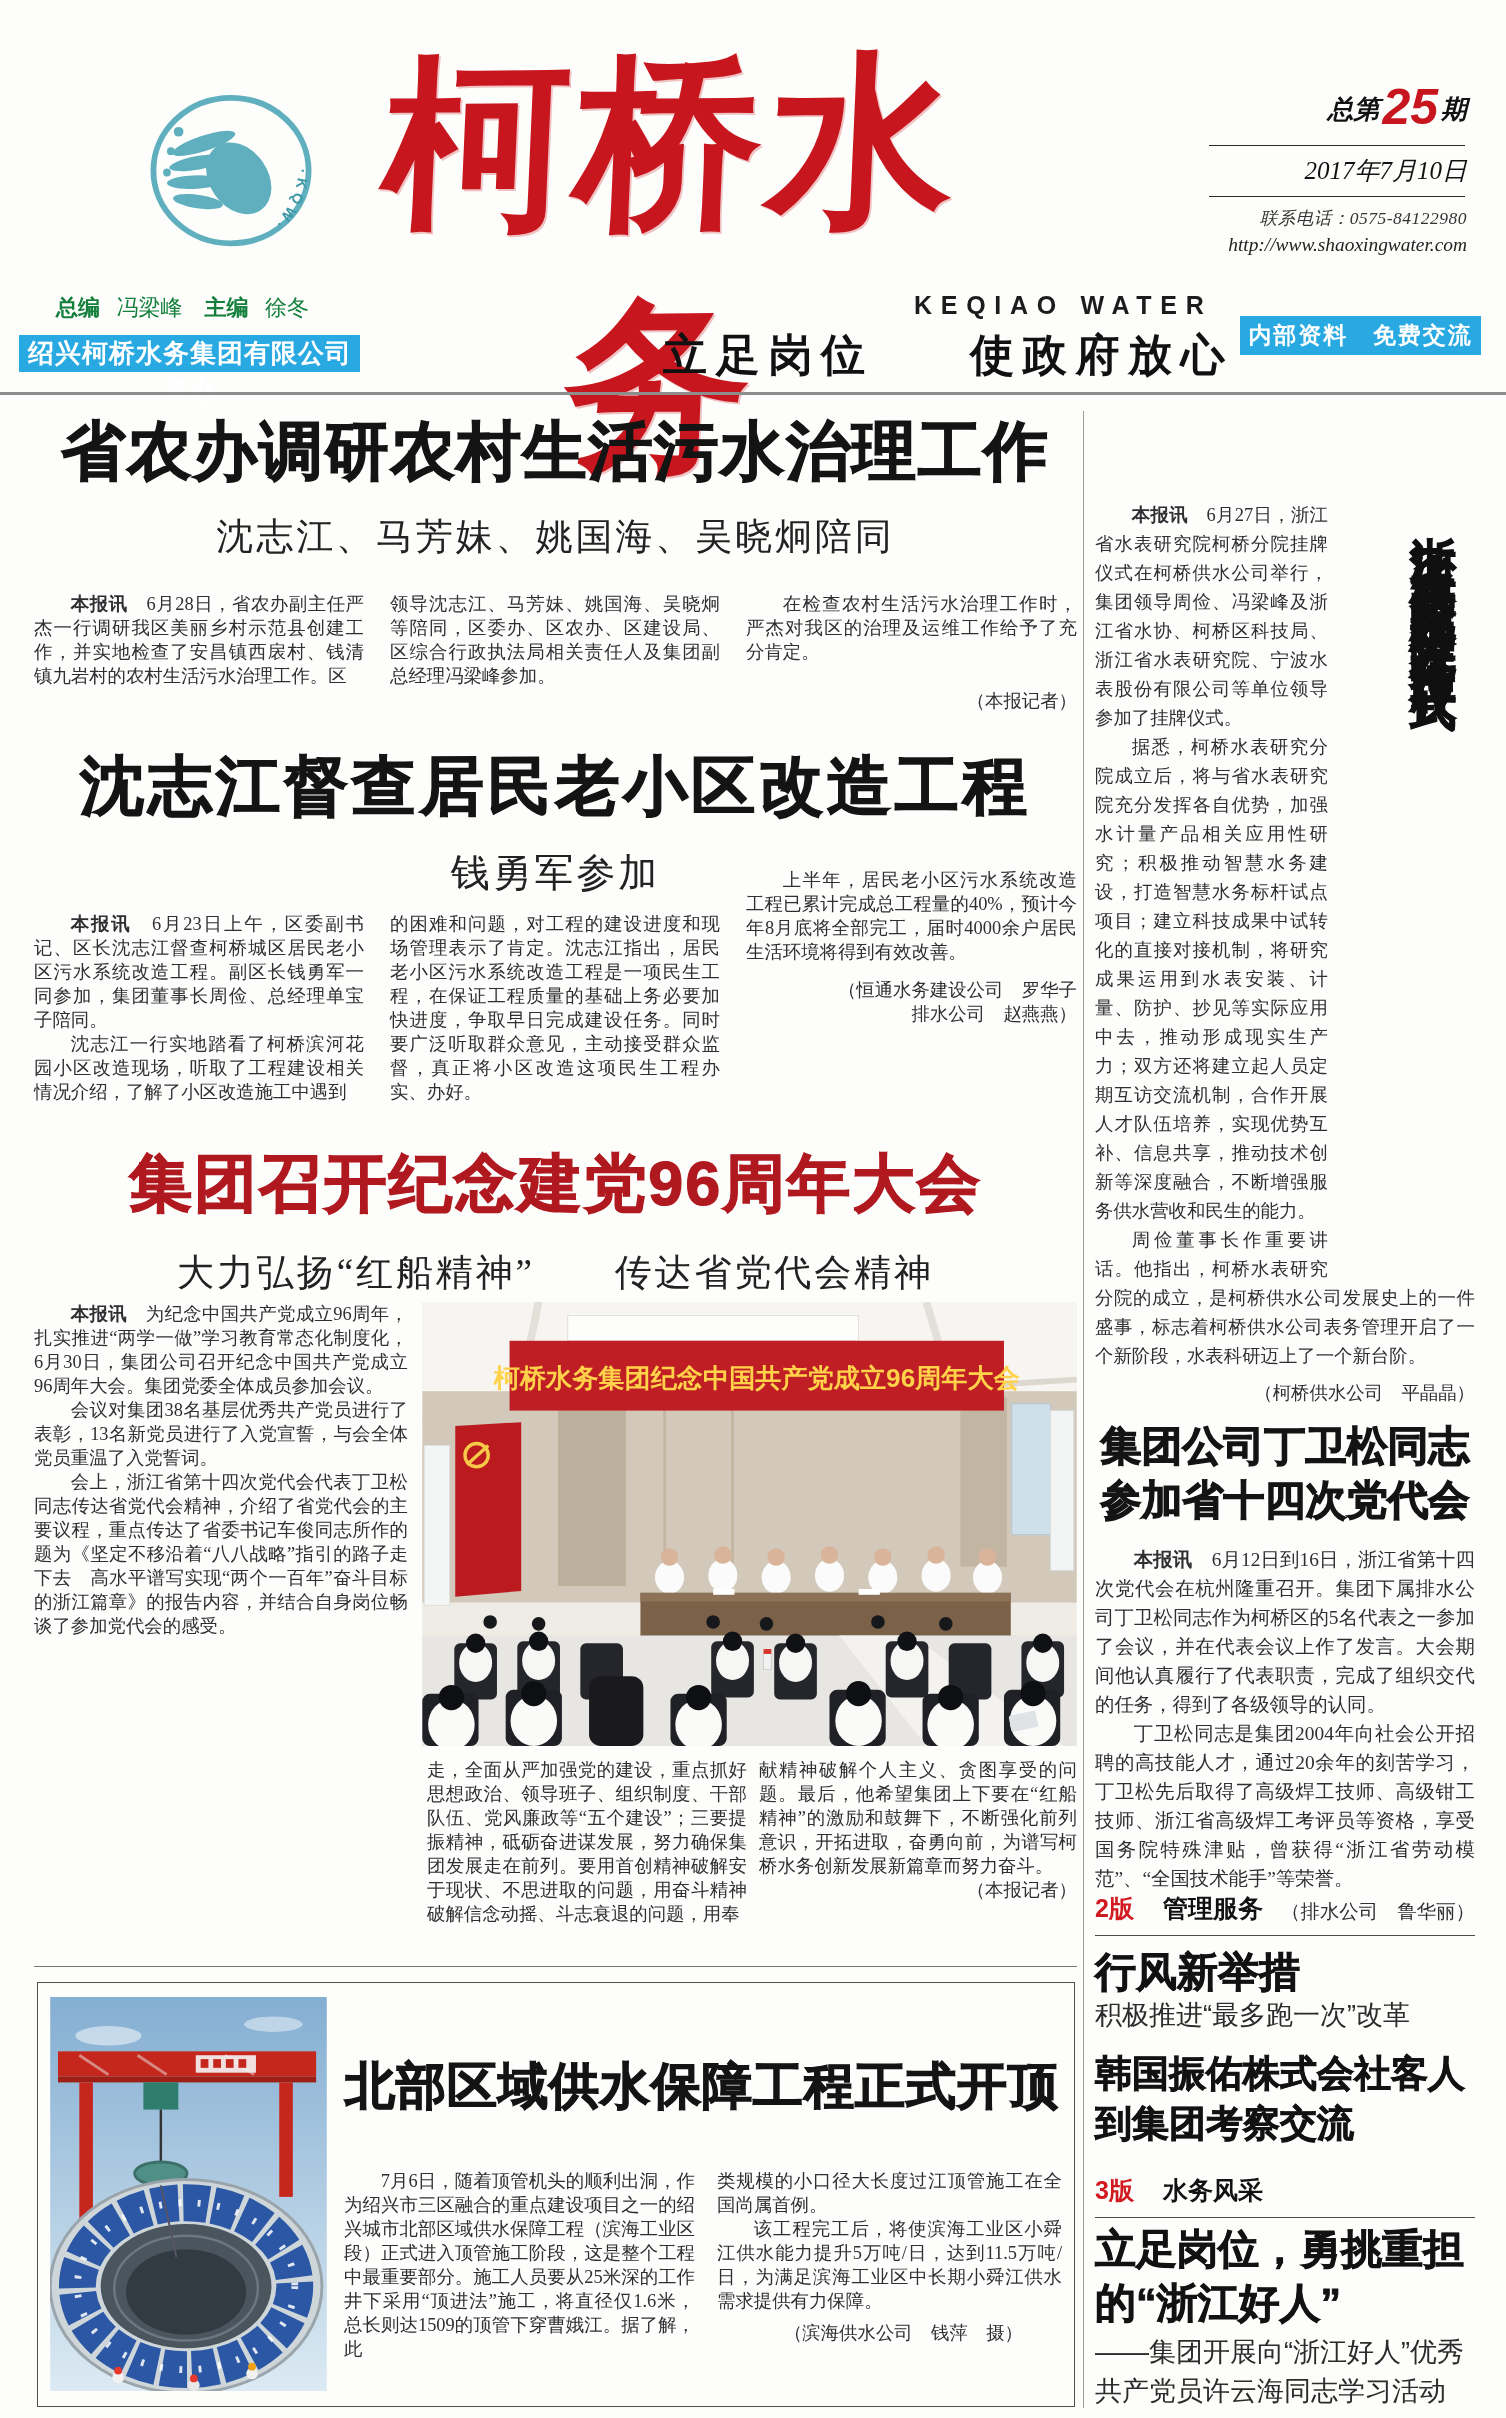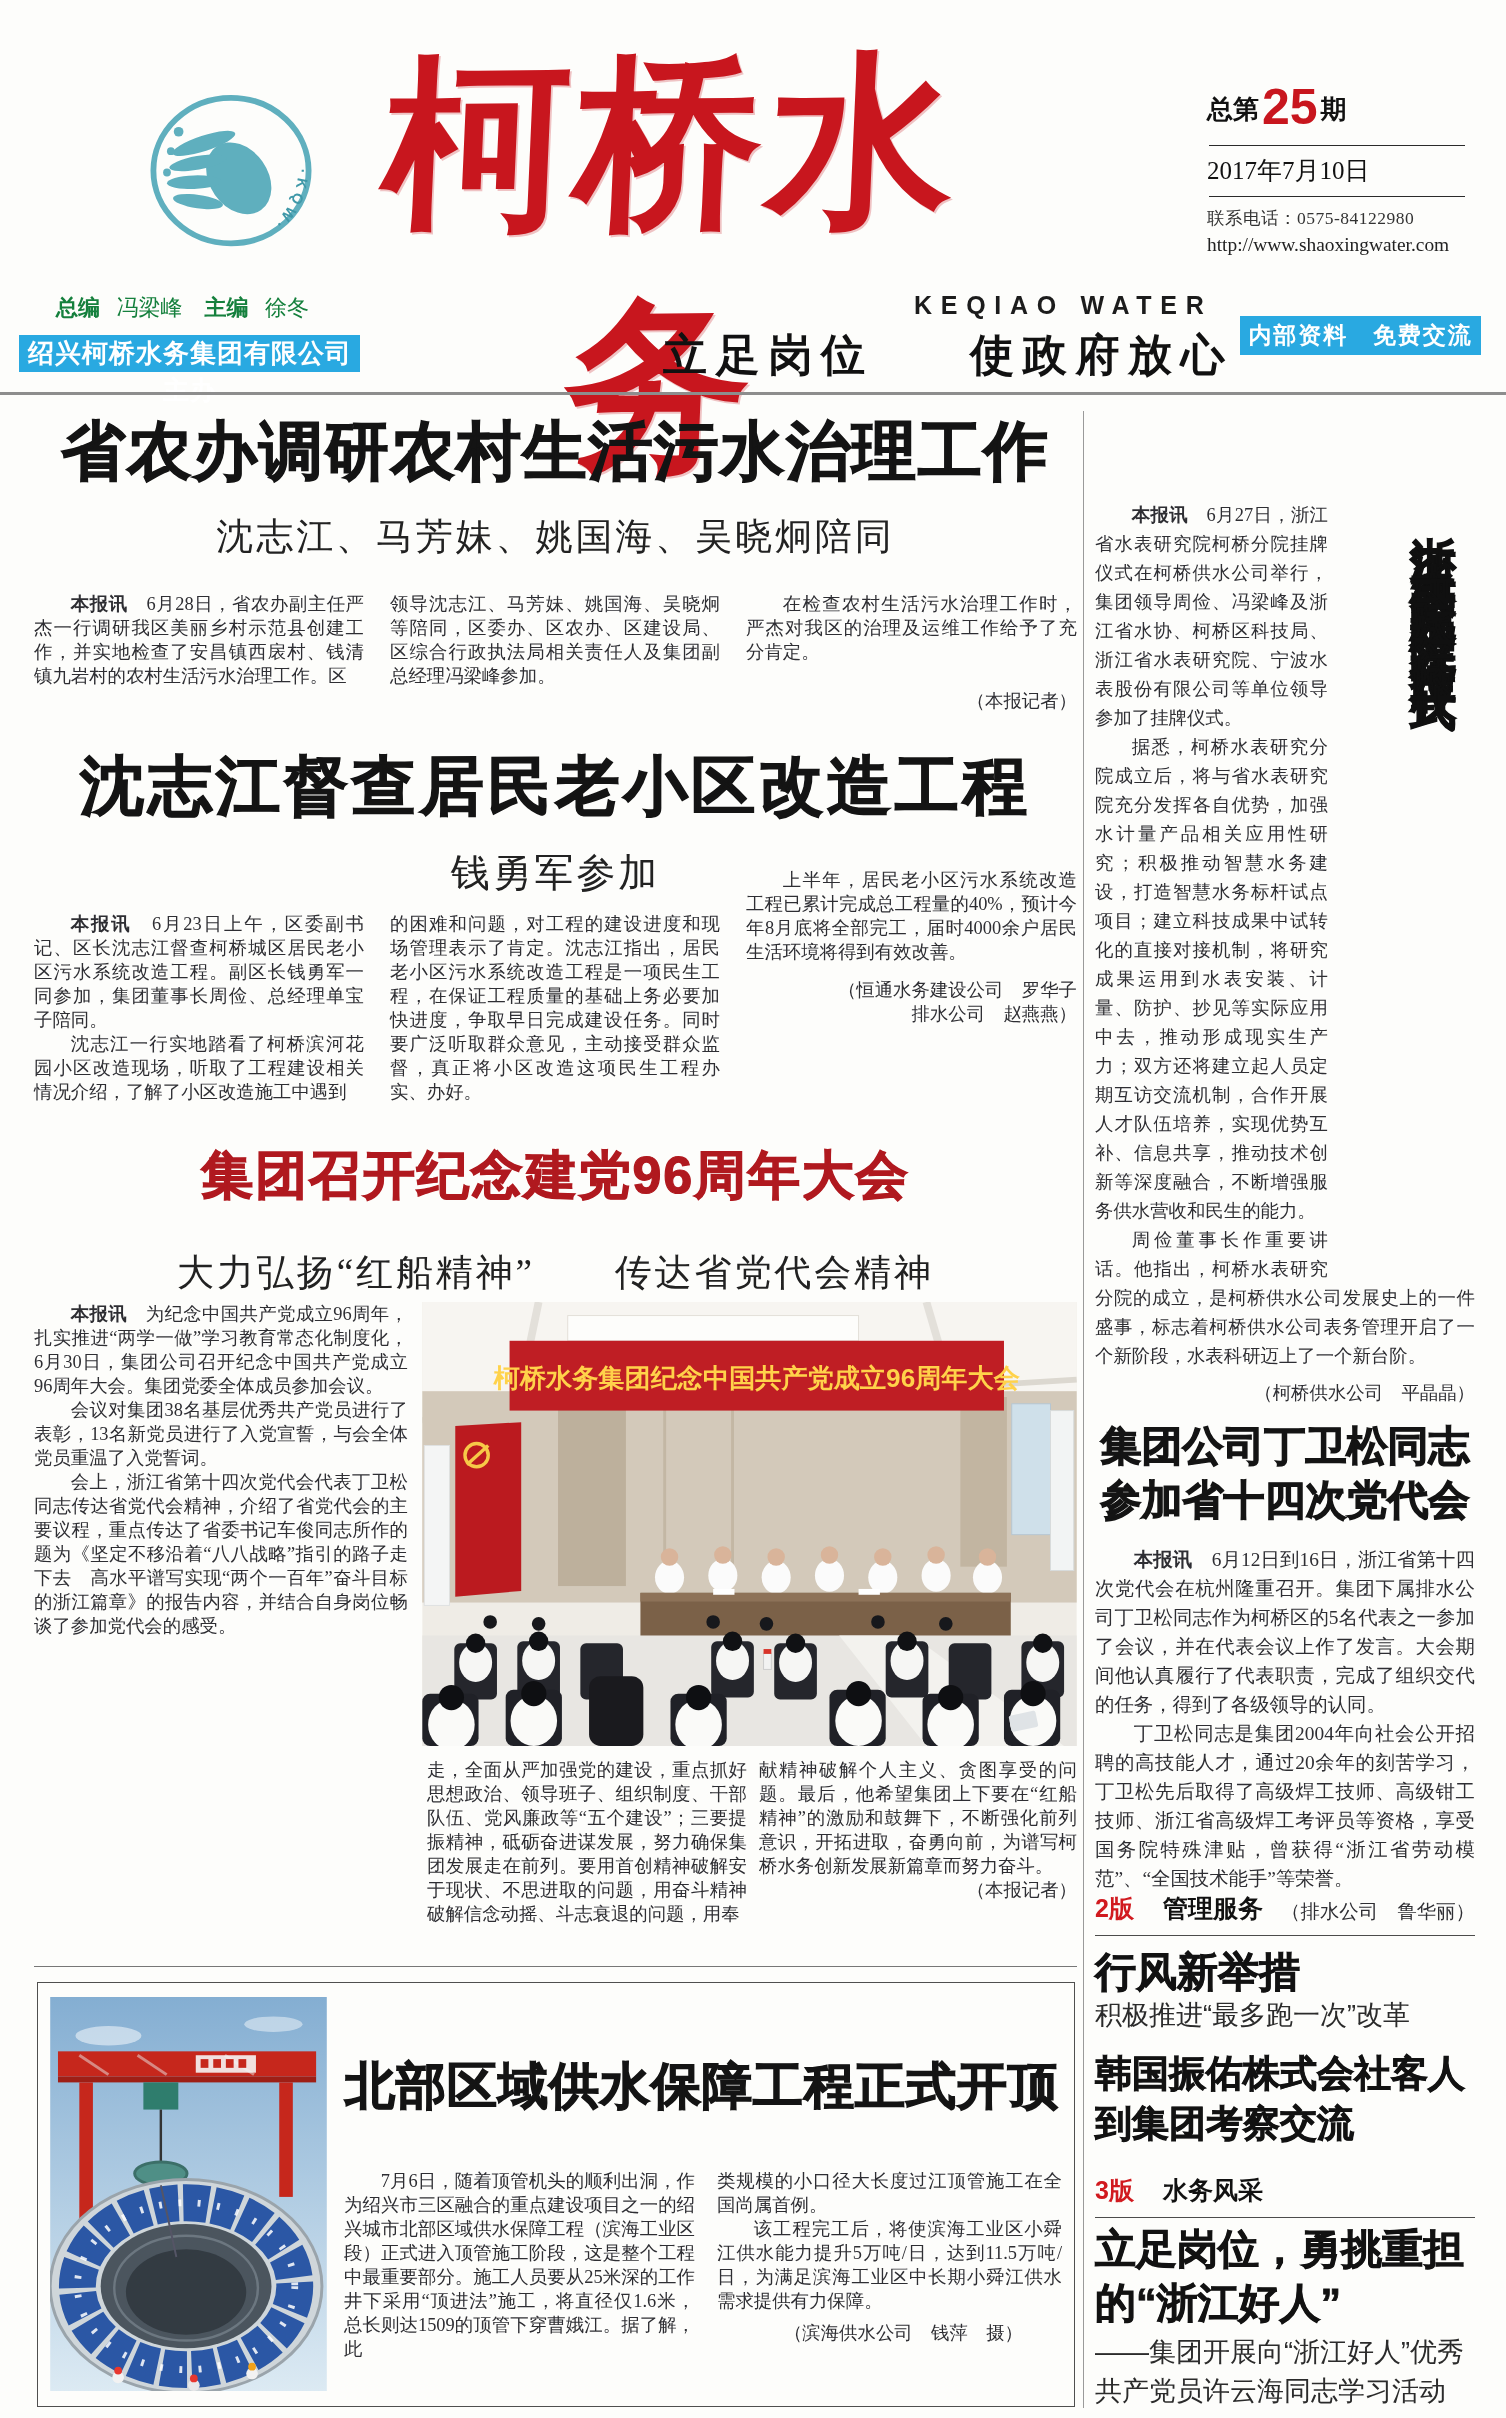--- a/index.html
+++ b/index.html
@@ -9,21 +9,21 @@
   .sans{font-family:"Liberation Sans","DejaVu Sans",sans-serif;}
   
   .paper-title{font-weight:900;color:#c8161e;font-size:186px;line-height:243px;letter-spacing:5.8px;
                transform:skewX(-3deg) rotate(-.5deg);text-shadow:1.9px 1.9px 0 rgba(200,22,30,.25);}
   .title-en{font-weight:bold;font-size:25px;letter-spacing:8.7px;color:#1c1c1c;}
   .editors{font-size:22px;color:#15803d;}
   .editors b{font-family:"Liberation Sans","DejaVu Sans",sans-serif;}
   .bar-blue{background:#29a9e1;color:#fff;font-weight:bold;text-align:center;
             font-family:"Liberation Sans","DejaVu Sans",sans-serif;}
   .slogan{font-weight:900;font-size:44px;letter-spacing:8.7px;color:#111;}
-  .issue-box{width:260px;text-align:left;}
+  .issue-box{width:260px;text-align:right;font-style:italic;}
   .issue-line{font-weight:bold;font-size:26px;color:#111;font-family:"Liberation Sans","DejaVu Sans",sans-serif;}
   .issue-no{font-size:50px;color:#c8161e;vertical-align:-5.8px;padding:0 2.9px;}
   .issue-rule{border-top:1.9px solid #2a2a2a;margin:8.7px 1.9px;}
   .phone{font-size:17.5px;color:#333;letter-spacing:0.5px;}
   .website{font-size:19.4px;color:#222;margin-top:3.9px;}
   .rule-double{border-top:3.9px solid #8d8d8d;box-shadow:0 5.8px 0 -3.9px #b9b9b9;}
   
   .h1{font-family:"Liberation Sans","DejaVu Sans",sans-serif;font-weight:900;color:#141414;
       text-align:center;-webkit-text-stroke:1.2px currentColor;}
   .h-red{color:#b0191f;}
@@ -133,21 +133,21 @@
   </div>
   <div class="abs bt" style="left:390px;top:912px;width:330px;">
     <p class="cont">的困难和问题，对工程的建设进度和现场管理表示了肯定。沈志江指出，居民老小区污水系统改造工程是一项民生工程，在保证工程质量的基础上务必要加快进度，争取早日完成建设任务。同时要广泛听取群众意见，主动接受群众监督，真正将小区改造这项民生工程办实、办好。</p>
   </div>
   <div class="abs bt" style="left:746px;top:868px;width:331px;">
     <p>上半年，居民老小区污水系统改造工程已累计完成总工程量的40%，预计今年8月底将全部完工，届时4000余户居民生活环境将得到有效改善。</p>
     <p class="byline" style="margin-top:13.6px;">（恒通水务建设公司　罗华子</p>
     <p class="byline">排水公司　赵燕燕）</p>
   </div>
 
-  <div class="abs h1 h-red" style="left:34px;top:1141px;width:1043px;font-size:52px;letter-spacing:1.9px;">集团召开纪念建党96周年大会</div>
+  <div class="abs h1 h-red" style="left:34px;top:1141px;width:1043px;font-size:63px;letter-spacing:1.9px;">集团召开纪念建党96周年大会</div>
   <div class="abs subhead" style="left:34px;top:1248px;width:1043px;">大力弘扬“红船精神”　　传达省党代会精神</div>
 
   <div class="abs bt" style="left:34px;top:1302px;width:374px;">
     <p><b class="lead">本报讯　</b><span>为纪念中国共产党成立96周年，扎实推进“两学一做”学习教育常态化制度化，6月30日，集团公司召开纪念中国共产党成立96周年大会。集团党委全体成员参加会议。</span></p>
     <p>会议对集团38名基层优秀共产党员进行了表彰，13名新党员进行了入党宣誓，与会全体党员重温了入党誓词。</p>
     <p>会上，浙江省第十四次党代会代表丁卫松同志传达省党代会精神，介绍了省党代会的主要议程，重点传达了省委书记车俊同志所作的题为《坚定不移沿着“八八战略”指引的路子走下去　高水平谱写实现“两个一百年”奋斗目标的浙江篇章》的报告内容，并结合自身岗位畅谈了参加党代会的感受。</p>
   </div>
 
   <div class="abs" style="left:422px;top:1302px;width:655px;height:444px;">
     <svg width="655" height="444" viewBox="0 0 675 458">

